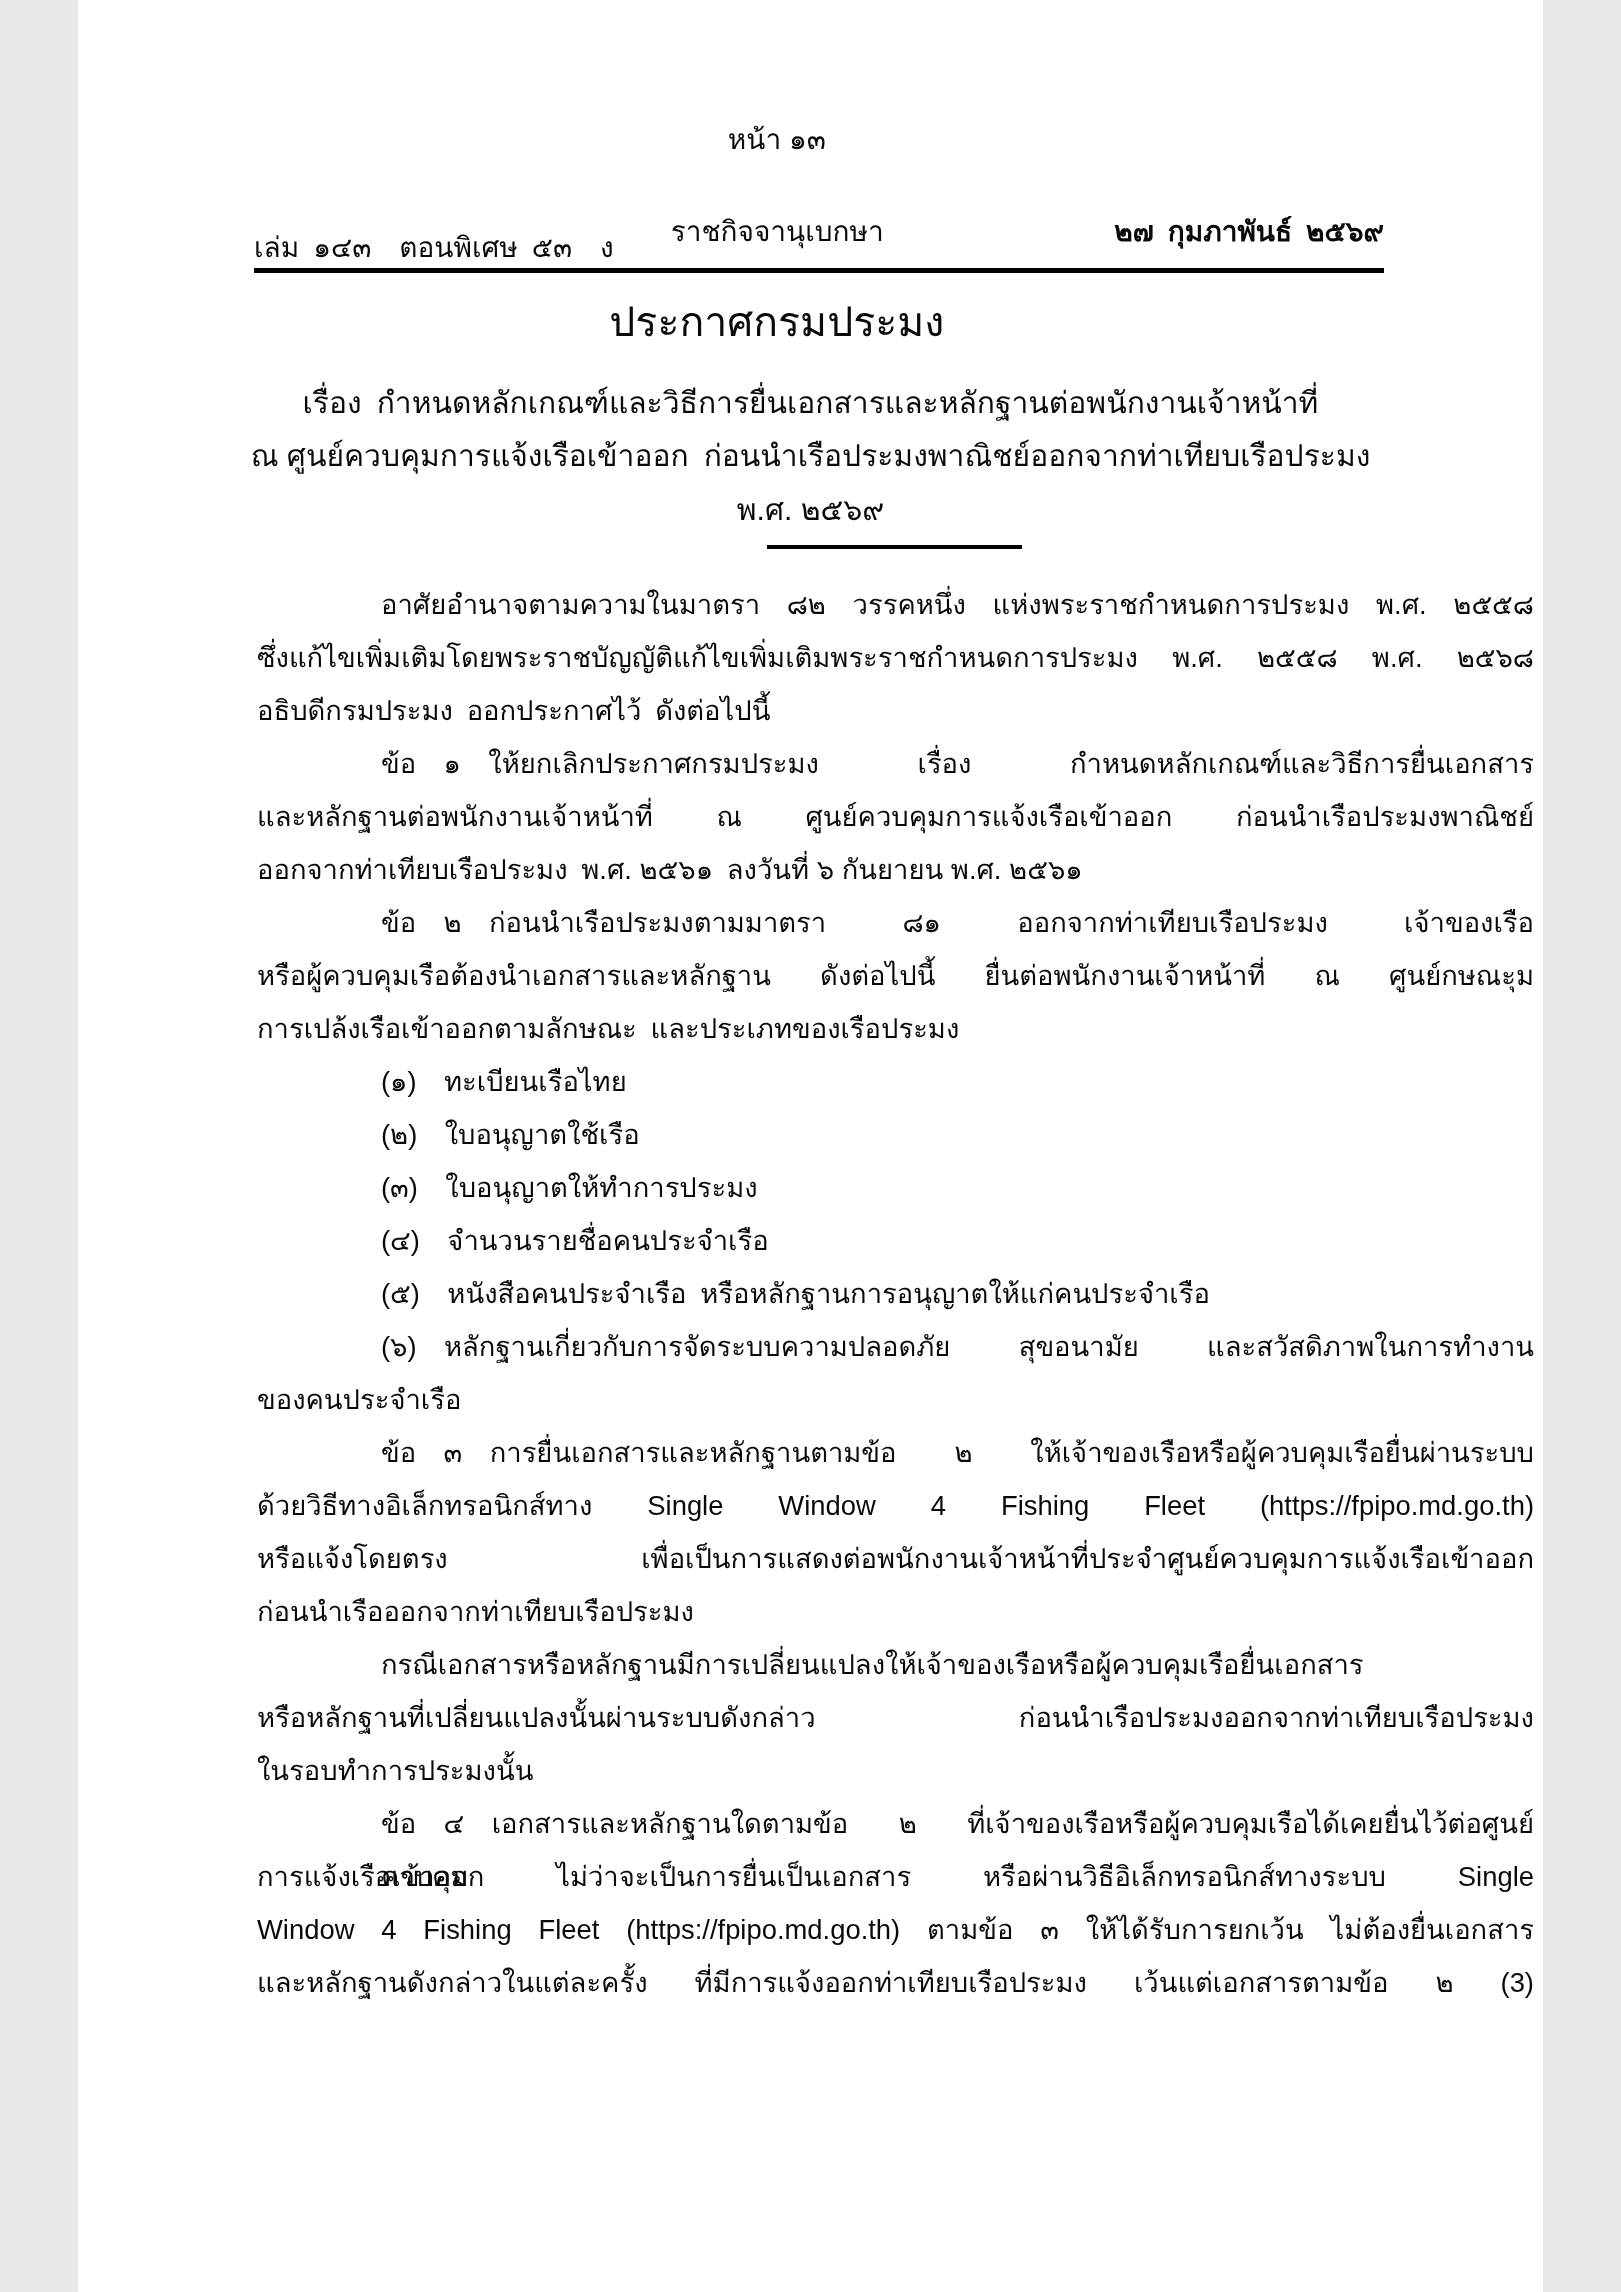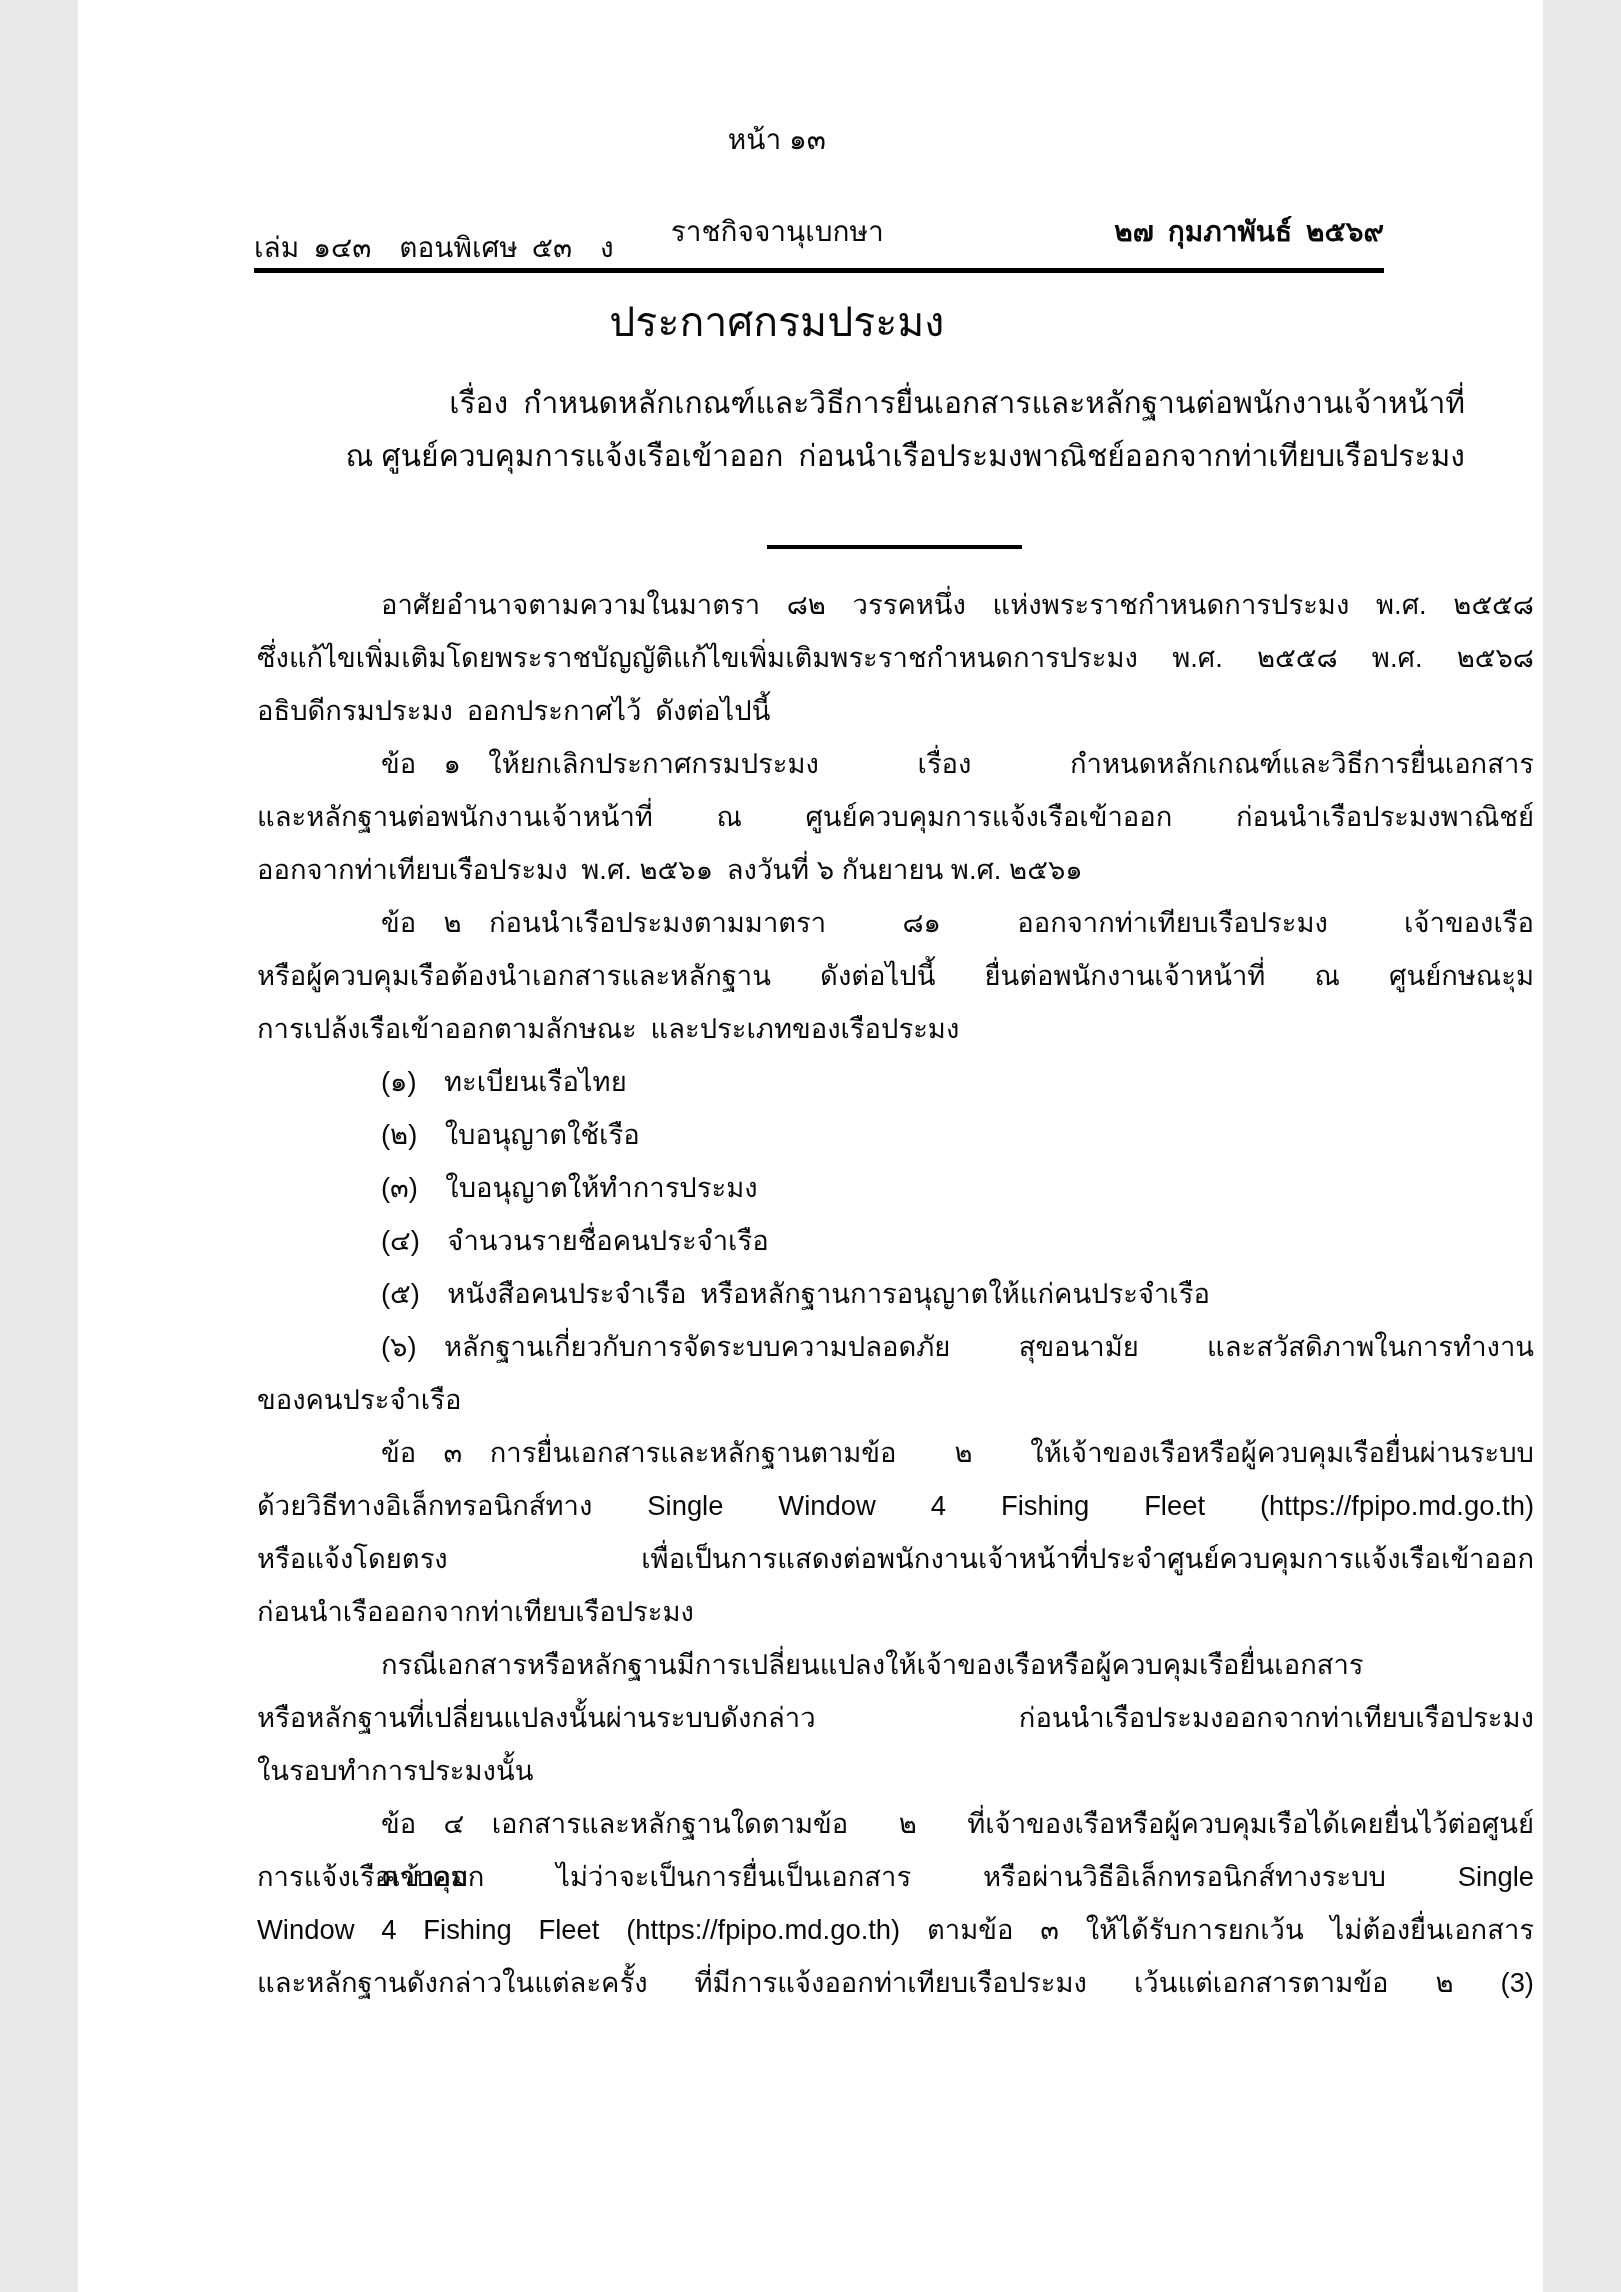--- a/index.html
+++ b/index.html
@@ -71,21 +71,21 @@
     left: 47.7%;
     transform: translateX(-50%);
     font-size: 41px;
     line-height: 55px;
     white-space: nowrap;
   }
   .doc-sub {
     position: absolute;
     left: 78px;
     right: 78px;
-    text-align: right;
+    text-align: center;
     font-size: 30px;
     line-height: 41px;
     white-space: nowrap;
   }
   .sub1 { top: 382px; }
   .sub2 { top: 435px; }
   .sub3 { top: 489px; }
   .divider {
     position: absolute;
     top: 545px;
@@ -127,20 +127,21 @@
   </div>
 
   <div class="rule"></div>
 
   <div class="doc-title">ประกาศกรมประมง</div>
 
   <div class="doc-sub sub1">เรื่อง กำหนดหลักเกณฑ์และวิธีการยื่นเอกสารและหลักฐานต่อพนักงานเจ้าหน้าที่</div>
 
   <div class="doc-sub sub2">ณ ศูนย์ควบคุมการแจ้งเรือเข้าออก ก่อนนำเรือประมงพาณิชย์ออกจากท่าเทียบเรือประมง</div>
 
+  <div class="doc-sub sub3">พ.ศ. ๒๕๖๙</div>
 
   <div class="divider"></div>
 
   <div class="doc-body">
       <div class="line indent fill">อาศัยอำนาจตามความในมาตรา ๘๒ วรรคหนึ่ง แห่งพระราชกำหนดการประมง พ.ศ. ๒๕๕๘</div>
       <div class="line fill">ซึ่งแก้ไขเพิ่มเติมโดยพระราชบัญญัติแก้ไขเพิ่มเติมพระราชกำหนดการประมง พ.ศ. ๒๕๕๘ พ.ศ. ๒๕๖๘</div>
       <div class="line">อธิบดีกรมประมง ออกประกาศไว้ ดังต่อไปนี้</div>
       <div class="line indent fill">ข้อ ๑ ให้ยกเลิกประกาศกรมประมง เรื่อง กำหนดหลักเกณฑ์และวิธีการยื่นเอกสาร</div>
       <div class="line fill">และหลักฐานต่อพนักงานเจ้าหน้าที่ ณ ศูนย์ควบคุมการแจ้งเรือเข้าออก ก่อนนำเรือประมงพาณิชย์</div>
       <div class="line">ออกจากท่าเทียบเรือประมง พ.ศ. ๒๕๖๑ ลงวันที่ ๖ กันยายน พ.ศ. ๒๕๖๑</div>

